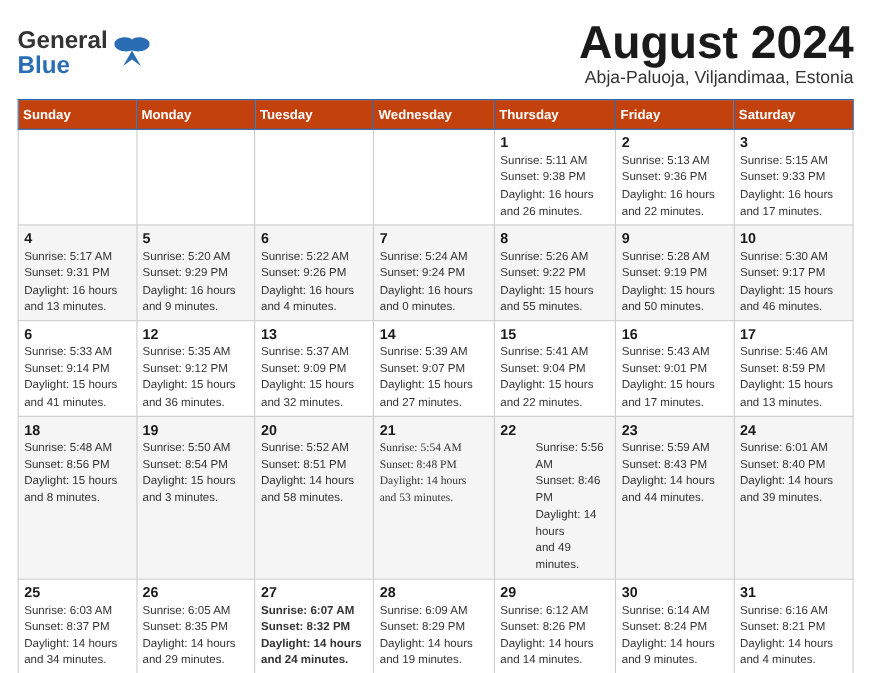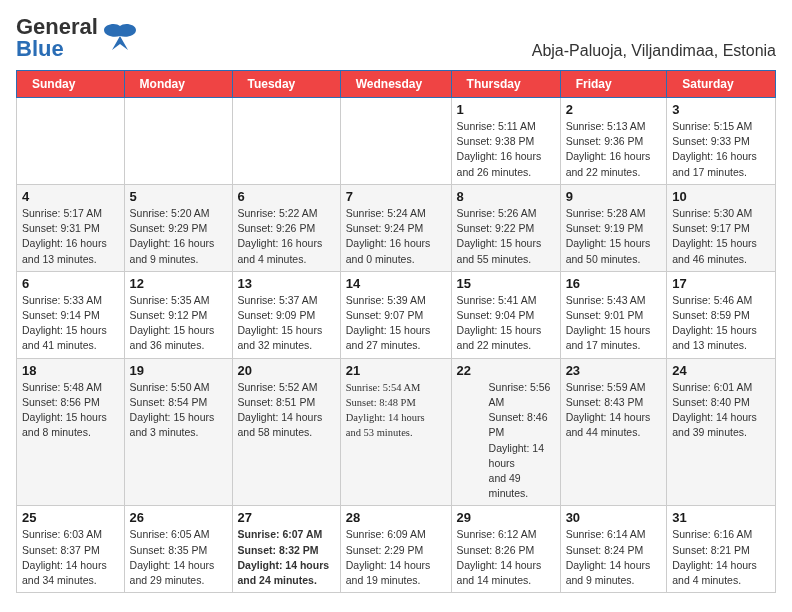--- a/index.html
+++ b/index.html
@@ -5,21 +5,21 @@
     * { box-sizing: border-box; margin: 0; padding: 0; }
     body {
       font-family: Arial, sans-serif;
       background: #fff;
       width: 792px;
       min-height: 612px;
       padding: 16px;
     }
     .header-area {
       display: flex;
-      align-items: flex-end;
+      align-items: center;
       justify-content: space-between;
       margin-bottom: 10px;
     }
     .logo {
       display: flex;
       flex-direction: column;
       align-items: flex-start;
     }
     .logo-wrapper {
       display: flex;
@@ -39,23 +39,23 @@
     .location {
       font-size: 16px;
       color: #333;
     }
     .calendar {
       width: 100%;
       border-collapse: collapse;
       font-size: 11px;
     }
     .calendar th {
-      background: #ef4444;
+      background: #c2410c;
       color: #fff;
-      padding: 6px 15px;
+      padding: 6px 4px;
       text-align: left;
       font-size: 12px;
       font-weight: bold;
       border: 1px solid #2a6db5;
     }
     .calendar td {
       border: 1px solid #ccc;
       vertical-align: top;
       padding: 4px 5px;
       min-height: 80px;
@@ -92,20 +92,21 @@
       </div>
       <div>
         <svg width="36" height="28" viewBox="0 0 36 28">
           <path d="M18 4 C22 0, 34 2, 34 8 C34 14, 24 16, 18 14 C12 16, 2 14, 2 8 C2 2, 14 0, 18 4Z" fill="#2a6db5"></path>
           <path d="M18 14 L10 28 L18 22 L26 28 Z" fill="#2a6db5"></path>
         </svg>
       </div>
     </div>
   </div>
   <div class="title-area">
+    <div class="month-year">August 2024</div>
     <div class="location">Abja-Paluoja, Viljandimaa, Estonia</div>
   </div>
 </div>
 
 <table class="calendar">
   <thead>
     <tr>
     <th>Sunday</th>
         <th>Monday</th>
         <th>Tuesday</th>
@@ -314,21 +315,21 @@
         <td>
           <div class="day-number">27</div>
           <div class="day-info" style="white-space: pre-line; font-weight: bold;">Sunrise: 6:07 AM
 Sunset: 8:32 PM
 Daylight: 14 hours
 and 24 minutes.</div>
         </td>
         <td>
           <div class="day-number">28</div>
           <div class="day-info" style="white-space: pre-line;">Sunrise: 6:09 AM
-Sunset: 2:29 PM
+Sunset: 8:29 PM
 Daylight: 14 hours
 and 19 minutes.</div>
         </td>
         <td>
           <div class="day-number">29</div>
           <div class="day-info" style="white-space: pre-line;">Sunrise: 6:12 AM
 Sunset: 8:26 PM
 Daylight: 14 hours
 and 14 minutes.</div>
         </td>

